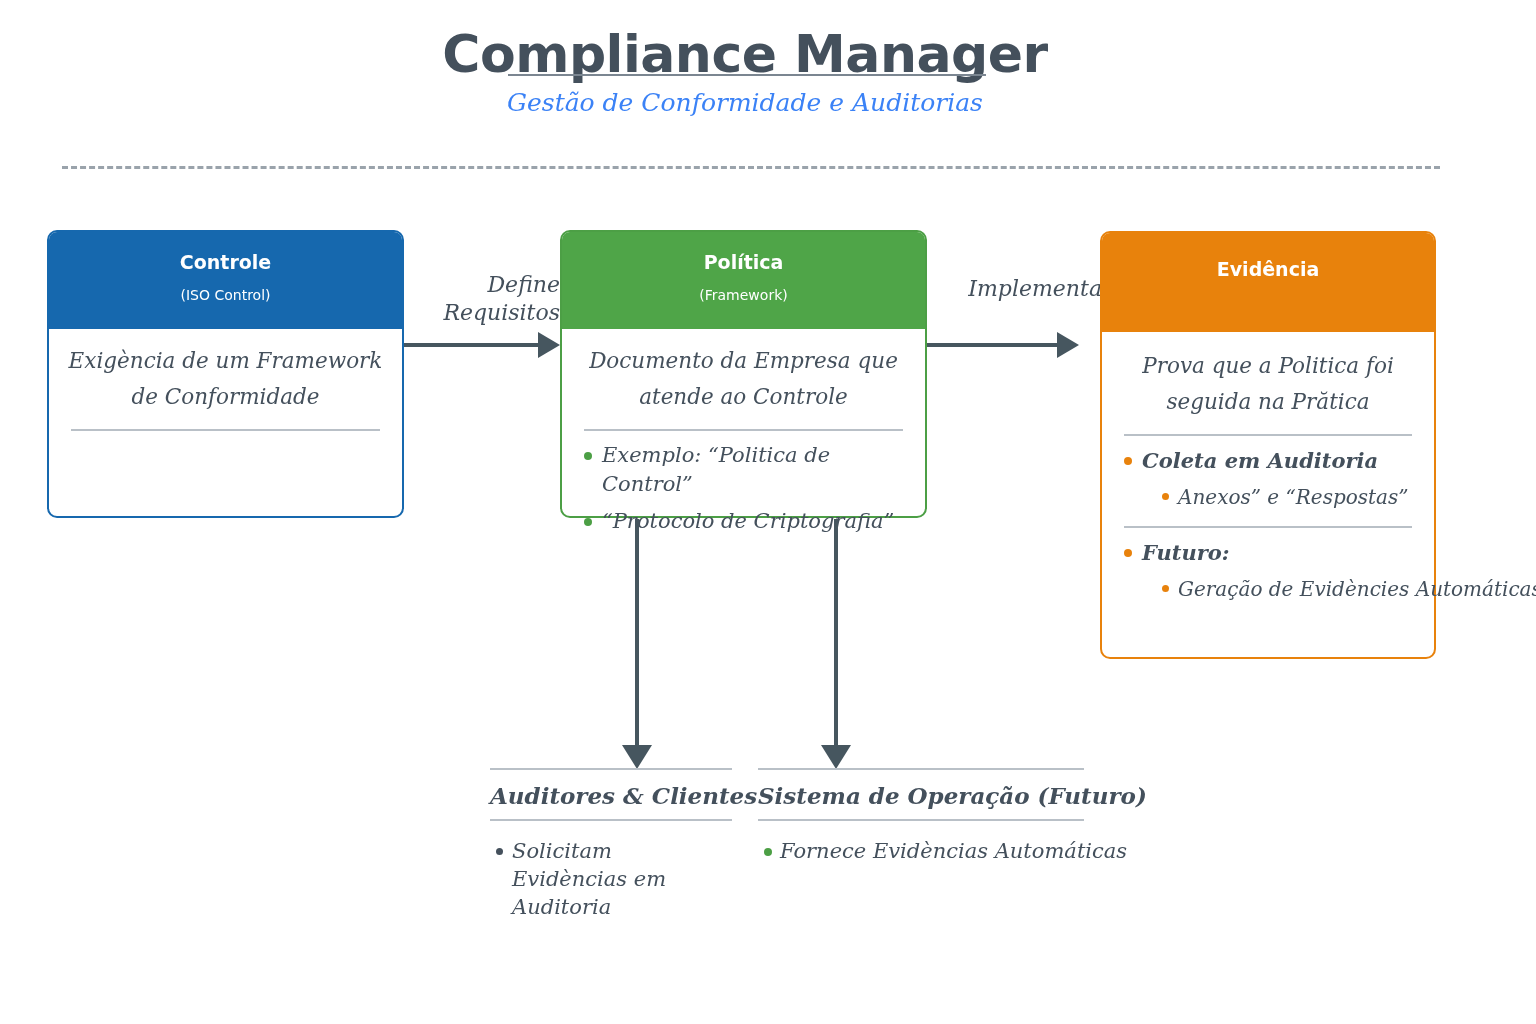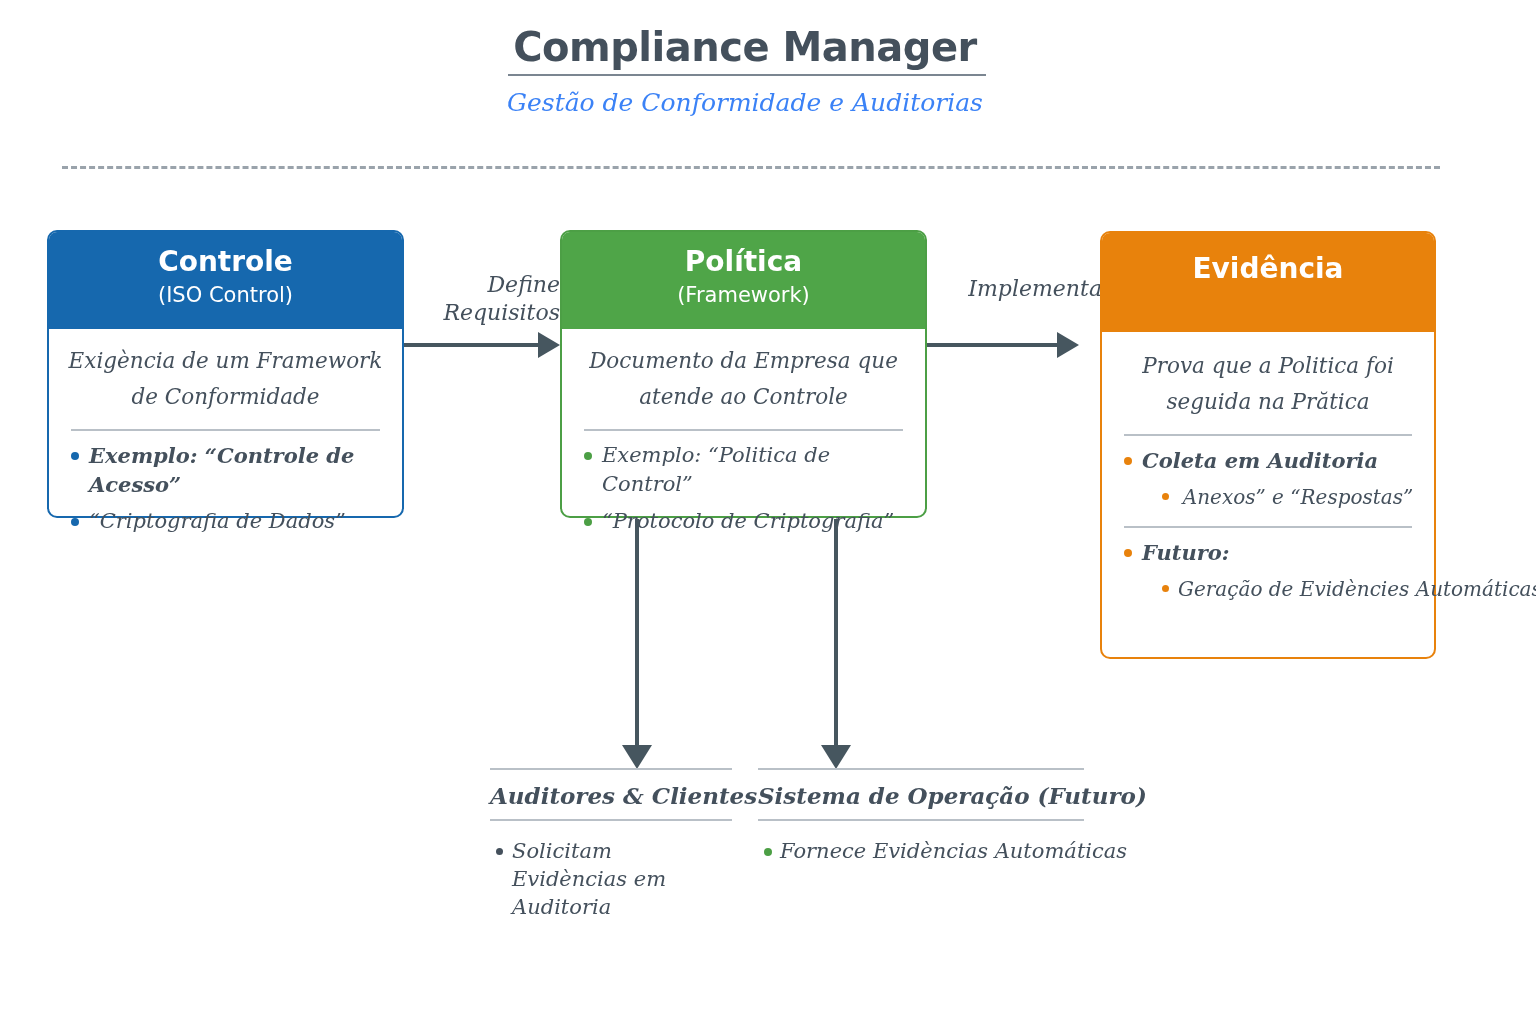--- a/index.html
+++ b/index.html
@@ -9,21 +9,21 @@
     font-family: "DejaVu Sans", sans-serif;
     overflow: hidden;
   }
   #stage { position: relative; width: 1536px; height: 1024px; background: #fff; }
 
   
   .title {
     position: absolute; left: 0; top: 24px; width: 1490px;
     text-align: center;
     font-family: "DejaVu Sans", sans-serif;
-    font-size: 40px; font-weight: bold;
+    font-size: 52px; font-weight: bold;
     color: #44505C; letter-spacing: -0.5px;
   }
   .title-rule {
     position: absolute; left: 508px; top: 74px; width: 478px; height: 2px;
     background: #7b8691;
   }
   .subtitle {
     position: absolute; left: 0; top: 88px; width: 1490px;
     text-align: center;
     font-family: "DejaVu Serif", serif;
@@ -38,25 +38,25 @@
   
   .card { position: absolute; border-radius: 10px; background: #fff; }
   .card .hdr {
     border-radius: 8px 8px 0 0;
     text-align: center;
     color: #ffffff;
     padding-top: 12px;
   }
   .card .hdr .h-main {
     font-family: "DejaVu Sans", sans-serif;
-    font-weight: bold; font-size: 28px; line-height: 36px;
+    font-weight: bold; font-size: 19px; line-height: 36px;
   }
   .card .hdr .h-sub {
     font-family: "DejaVu Sans", sans-serif;
-    font-size: 21px; line-height: 30px; font-weight: normal;
+    font-size: 14px; line-height: 30px; font-weight: normal;
   }
   .card .body { padding: 14px 16px 12px 16px; }
   .card .lead {
     font-family: "DejaVu Serif", serif;
     font-style: italic; font-size: 21.5px; line-height: 36px;
     color: #44505C; text-align: center;
   }
   .card .divider { height: 2px; background: #b9c0c7; margin: 14px 6px 10px 6px; }
   .blist { list-style: none; }
   .blist li {
@@ -84,21 +84,21 @@
   #card-policy .blist li .dot { background: #4C9F45; }
 
   
   #card-evidence { left: 1100px; top: 231px; width: 336px; height: 428px;
     border: 2px solid #E8820C; }
   #card-evidence .hdr { background: #E8820C; height: 99px; padding-top: 18px; }
   #card-evidence .blist li .dot { background: #E8820C; }
   #card-evidence .body { padding-top: 16px; }
   #card-evidence .blist.sub { margin-left: 38px; }
   #card-evidence .blist.sub li {
-    font-weight: normal; font-size: 20px; padding-left: 22px; margin-bottom: 4px; text-align: center;
+    font-weight: normal; font-size: 20px; padding-left: 22px; margin-bottom: 4px;
   }
   #card-evidence .blist.sub li .dot { width: 7px; height: 7px; top: 10px; }
   #card-evidence .wide li { white-space: nowrap; }
 
   
   .arrow-line-h { position: absolute; height: 4px; background: #46565F; }
   .arrow-head-r {
     position: absolute; width: 0; height: 0;
     border-top: 13px solid transparent; border-bottom: 13px solid transparent;
     border-left: 22px solid #46565F;
@@ -146,30 +146,20 @@
   <div class="dashed-rule"></div>
 
   <div class="card" id="card-control">
     <div class="hdr">
       <div class="h-main">Controle</div>
       <div class="h-sub">(ISO Control)</div>
     </div>
     <div class="body">
       <div class="lead">Exigència de um Framework de Conformidade</div>
       <div class="divider"></div>
-      <ul class="blist">
-        <li class="strong">
-          <span class="dot"></span>
-          <span>Exemplo: “Controle de Acesso”</span>
-        </li>
-        <li>
-          <span class="dot"></span>
-          <span>“Criptografia de Dados”</span>
-        </li>
-      </ul>
     </div>
   </div>
 
   <div class="arrow-label" style="left:404px; top:271px; width:156px;">
     <div>Define</div>
     <div>Requisitos</div>
   </div>
   <div class="arrow-line-h" style="left:404px; top:343px; width:137px;"></div>
   <div class="arrow-head-r" style="left:538px; top:332px;"></div>
 

